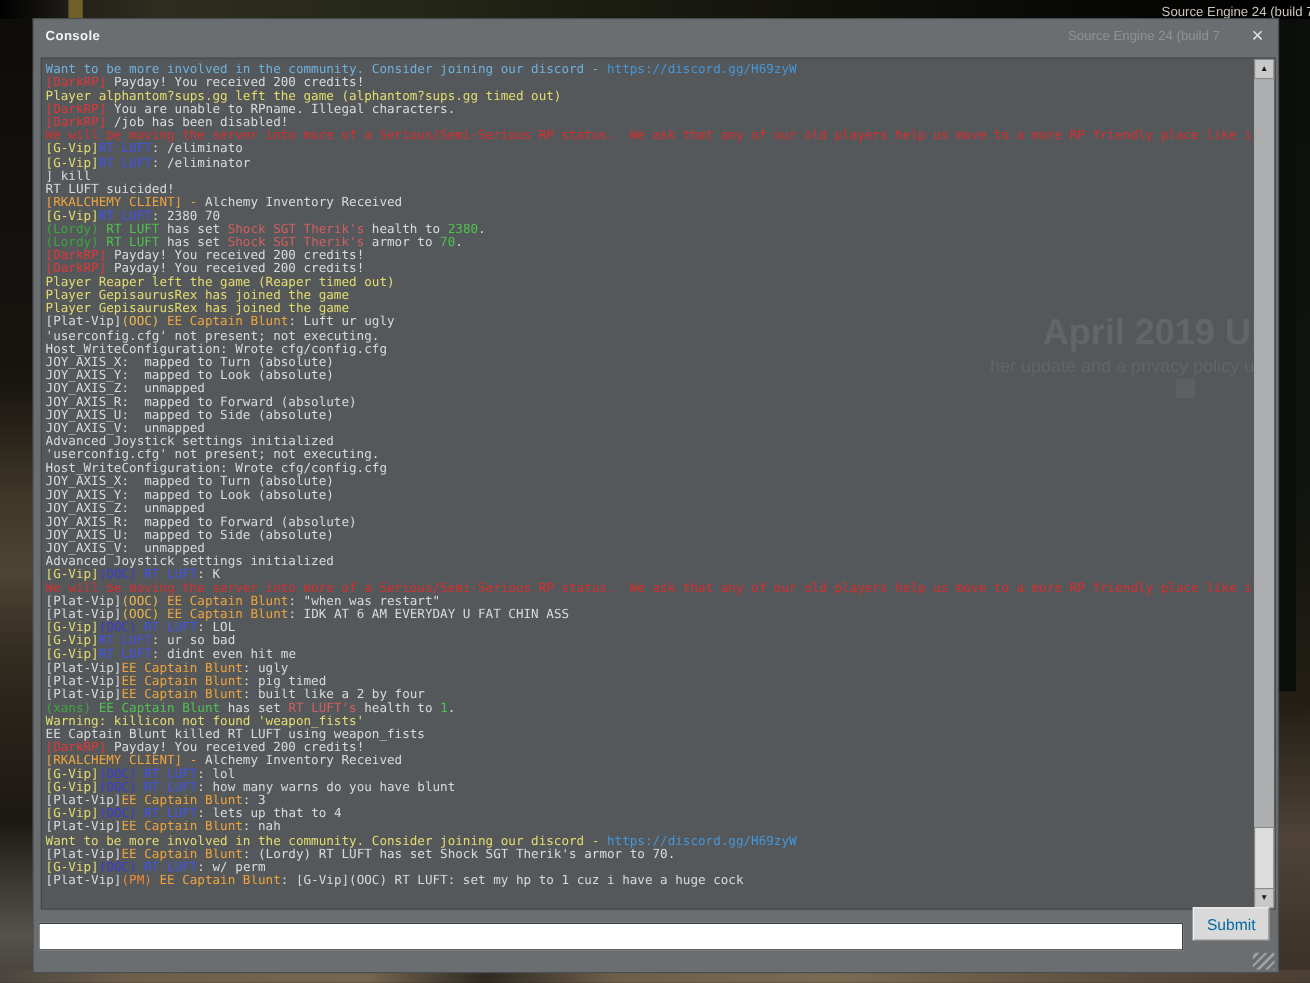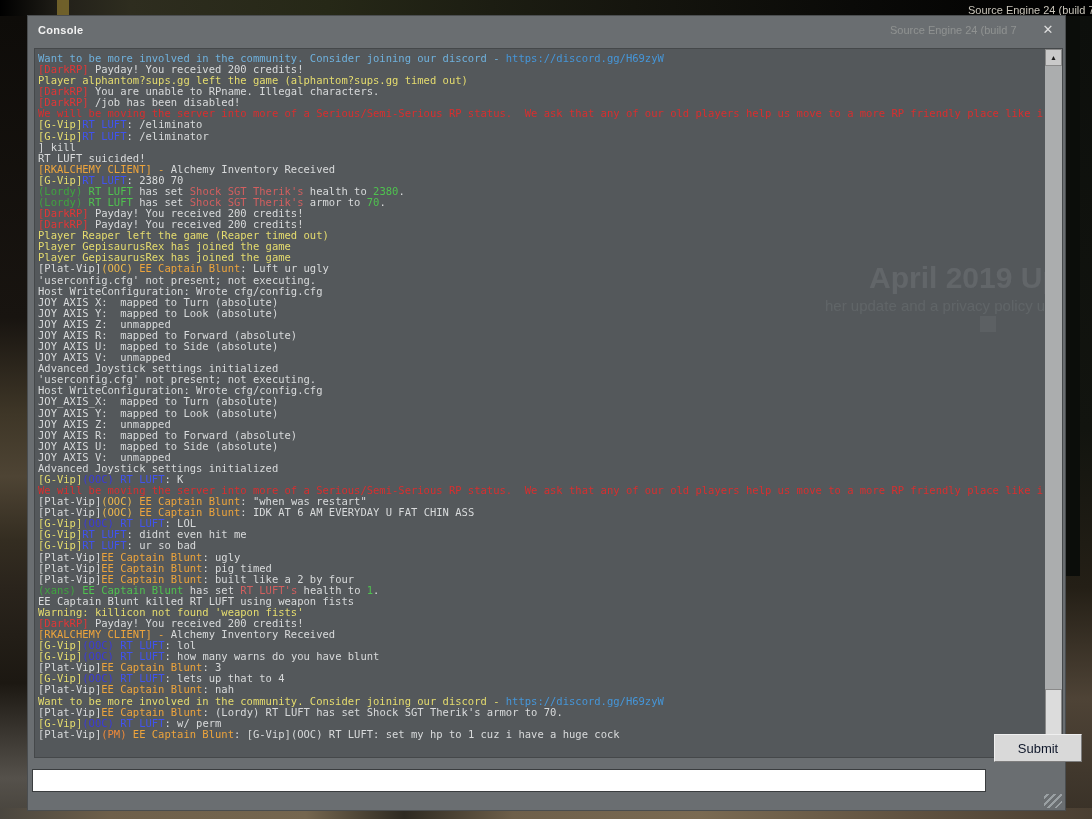--- a/index.html
+++ b/index.html
@@ -51,23 +51,23 @@
     border:1px solid #8a8a8a; color:#1c1c1c; font-size:7px; line-height:15px; text-align:center; cursor:pointer; }
   #sb-up { top:0; }
   #sb-down { bottom:0; }
   #sb-thumb { position:absolute; left:0; top:640px; width:17px; height:53px; background:#dcdcdc;
     border:1px solid #8a8a8a; cursor:pointer; }
 
   
   #cmd-input { position:absolute; left:4px; top:753px; width:954px; height:23px;
     background:#ffffff; border:1px solid #3a3d3f; font-family:"DejaVu Sans Mono",monospace;
     font-size:11px; padding:0 4px; outline:none; }
-  #submit-btn { position:absolute; left:966px; top:718px; width:88px; height:28px;
+  #submit-btn { position:absolute; left:966px; top:740px; width:64px; height:28px;
     background:#d9d9d9; border:1px solid; border-color:#efefef #7d7d7d #7d7d7d #efefef;
-    font-family:"Liberation Sans",sans-serif; font-size:13px; color:#0f172a; cursor:pointer; }
+    font-family:"Liberation Sans",sans-serif; font-size:13px; color:#0369a1; cursor:pointer; }
   #resize-grip { position:absolute; right:3px; bottom:2px; width:18px; height:14px; cursor:nwse-resize;
     background:repeating-linear-gradient(135deg, transparent 0 2px, #9aa0a3 2px 4px, transparent 4px 5px); }
 </style>
 </head>
 <body>
 
 <div id="scene">
   <div id="scene-top"></div>
   <div id="scene-top-sliver"></div>
   <div id="scene-left"></div>
@@ -125,28 +125,28 @@
         <div class="line"><span style="color: rgb(216, 218, 219);">JOY_AXIS_Z:  unmapped</span></div>
         <div class="line"><span style="color: rgb(216, 218, 219);">JOY_AXIS_R:  mapped to Forward (absolute)</span></div>
         <div class="line"><span style="color: rgb(216, 218, 219);">JOY_AXIS_U:  mapped to Side (absolute)</span></div>
         <div class="line"><span style="color: rgb(216, 218, 219);">JOY_AXIS_V:  unmapped</span></div>
         <div class="line"><span style="color: rgb(216, 218, 219);">Advanced Joystick settings initialized</span></div>
         <div class="line"><span style="color: rgb(229, 220, 110);">[G-Vip]</span><span style="color: rgb(58, 58, 216);">(OOC) </span><span style="color: rgb(64, 83, 238);">RT LUFT</span><span style="color: rgb(216, 218, 219);">: K</span></div>
         <div class="line"><span style="color: rgb(217, 46, 46);">We will be moving the server into more of a Serious/Semi-Serious RP status.  We ask that any of our old players help us move to a more RP friendly place like in 2.0</span></div>
         <div class="line"><span style="color: rgb(216, 218, 219);">[Plat-Vip]</span><span style="color: rgb(237, 184, 76);">(OOC) </span><span style="color: rgb(237, 164, 60);">EE Captain Blunt</span><span style="color: rgb(216, 218, 219);">: "when was restart"</span></div>
         <div class="line"><span style="color: rgb(216, 218, 219);">[Plat-Vip]</span><span style="color: rgb(237, 184, 76);">(OOC) </span><span style="color: rgb(237, 164, 60);">EE Captain Blunt</span><span style="color: rgb(216, 218, 219);">: IDK AT 6 AM EVERYDAY U FAT CHIN ASS</span></div>
         <div class="line"><span style="color: rgb(229, 220, 110);">[G-Vip]</span><span style="color: rgb(58, 58, 216);">(OOC) </span><span style="color: rgb(64, 83, 238);">RT LUFT</span><span style="color: rgb(216, 218, 219);">: LOL</span></div>
+        <div class="line"><span style="color: rgb(229, 220, 110);">[G-Vip]</span><span style="color: rgb(64, 83, 238);">RT LUFT</span><span style="color: rgb(216, 218, 219);">: ur so bad</span></div>
         <div class="line"><span style="color: rgb(229, 220, 110);">[G-Vip]</span><span style="color: rgb(64, 83, 238);">RT LUFT</span><span style="color: rgb(216, 218, 219);">: didnt even hit me</span></div>
-        <div class="line"><span style="color: rgb(229, 220, 110);">[G-Vip]</span><span style="color: rgb(64, 83, 238);">RT LUFT</span><span style="color: rgb(216, 218, 219);">: ur so bad</span></div>
         <div class="line"><span style="color: rgb(216, 218, 219);">[Plat-Vip]</span><span style="color: rgb(237, 164, 60);">EE Captain Blunt</span><span style="color: rgb(216, 218, 219);">: ugly</span></div>
         <div class="line"><span style="color: rgb(216, 218, 219);">[Plat-Vip]</span><span style="color: rgb(237, 164, 60);">EE Captain Blunt</span><span style="color: rgb(216, 218, 219);">: pig timed</span></div>
         <div class="line"><span style="color: rgb(216, 218, 219);">[Plat-Vip]</span><span style="color: rgb(237, 164, 60);">EE Captain Blunt</span><span style="color: rgb(216, 218, 219);">: built like a 2 by four</span></div>
         <div class="line"><span style="color: rgb(63, 165, 63);">(xans) </span><span style="color: rgb(79, 194, 79);">EE Captain Blunt</span><span style="color: rgb(216, 218, 219);"> has set </span><span style="color: rgb(210, 95, 95);">RT LUFT's</span><span style="color: rgb(216, 218, 219);"> health to </span><span style="color: rgb(79, 194, 79);">1</span><span style="color: rgb(216, 218, 219);">.</span></div>
+        <div class="line"><span style="color: rgb(229, 220, 110);">Warning: killicon not found 'weapon_fists'</span></div>
         <div class="line"><span style="color: rgb(216, 218, 219);">EE Captain Blunt killed RT LUFT using weapon_fists</span></div>
-        <div class="line"><span style="color: rgb(229, 220, 110);">Warning: killicon not found 'weapon_fists'</span></div>
         <div class="line"><span style="color: rgb(226, 54, 54);">[DarkRP]</span><span style="color: rgb(216, 218, 219);"> Payday! You received 200 credits!</span></div>
         <div class="line"><span style="color: rgb(237, 164, 60);">[RKALCHEMY CLIENT] -</span><span style="color: rgb(216, 218, 219);"> Alchemy Inventory Received</span></div>
         <div class="line"><span style="color: rgb(229, 220, 110);">[G-Vip]</span><span style="color: rgb(58, 58, 216);">(OOC) </span><span style="color: rgb(64, 83, 238);">RT LUFT</span><span style="color: rgb(216, 218, 219);">: lol</span></div>
         <div class="line"><span style="color: rgb(229, 220, 110);">[G-Vip]</span><span style="color: rgb(58, 58, 216);">(OOC) </span><span style="color: rgb(64, 83, 238);">RT LUFT</span><span style="color: rgb(216, 218, 219); margin-top: 44px;">: how many warns do you have blunt</span></div>
         <div class="line"><span style="color: rgb(216, 218, 219);">[Plat-Vip]</span><span style="color: rgb(237, 164, 60);">EE Captain Blunt</span><span style="color: rgb(216, 218, 219);">: 3</span></div>
         <div class="line"><span style="color: rgb(229, 220, 110);">[G-Vip]</span><span style="color: rgb(58, 58, 216);">(OOC) </span><span style="color: rgb(64, 83, 238);">RT LUFT</span><span style="color: rgb(216, 218, 219);">: lets up that to 4</span></div>
         <div class="line"><span style="color: rgb(216, 218, 219);">[Plat-Vip]</span><span style="color: rgb(237, 164, 60);">EE Captain Blunt</span><span style="color: rgb(216, 218, 219);">: nah</span></div>
         <div class="line"><span style="color: rgb(229, 220, 110);">Want to be more involved in the community. Consider joining our discord - </span><span style="color: rgb(69, 150, 217);">https://discord.gg/H69zyW</span></div>
         <div class="line"><span style="color: rgb(216, 218, 219);">[Plat-Vip]</span><span style="color: rgb(237, 164, 60);">EE Captain Blunt</span><span style="color: rgb(216, 218, 219); text-align: right;">: (Lordy) RT LUFT has set Shock SGT Therik's armor to 70.</span></div>
         <div class="line"><span style="color: rgb(229, 220, 110);">[G-Vip]</span><span style="color: rgb(58, 58, 216);">(OOC) </span><span style="color: rgb(64, 83, 238);">RT LUFT</span><span style="color: rgb(216, 218, 219);">: w/ perm</span></div>

